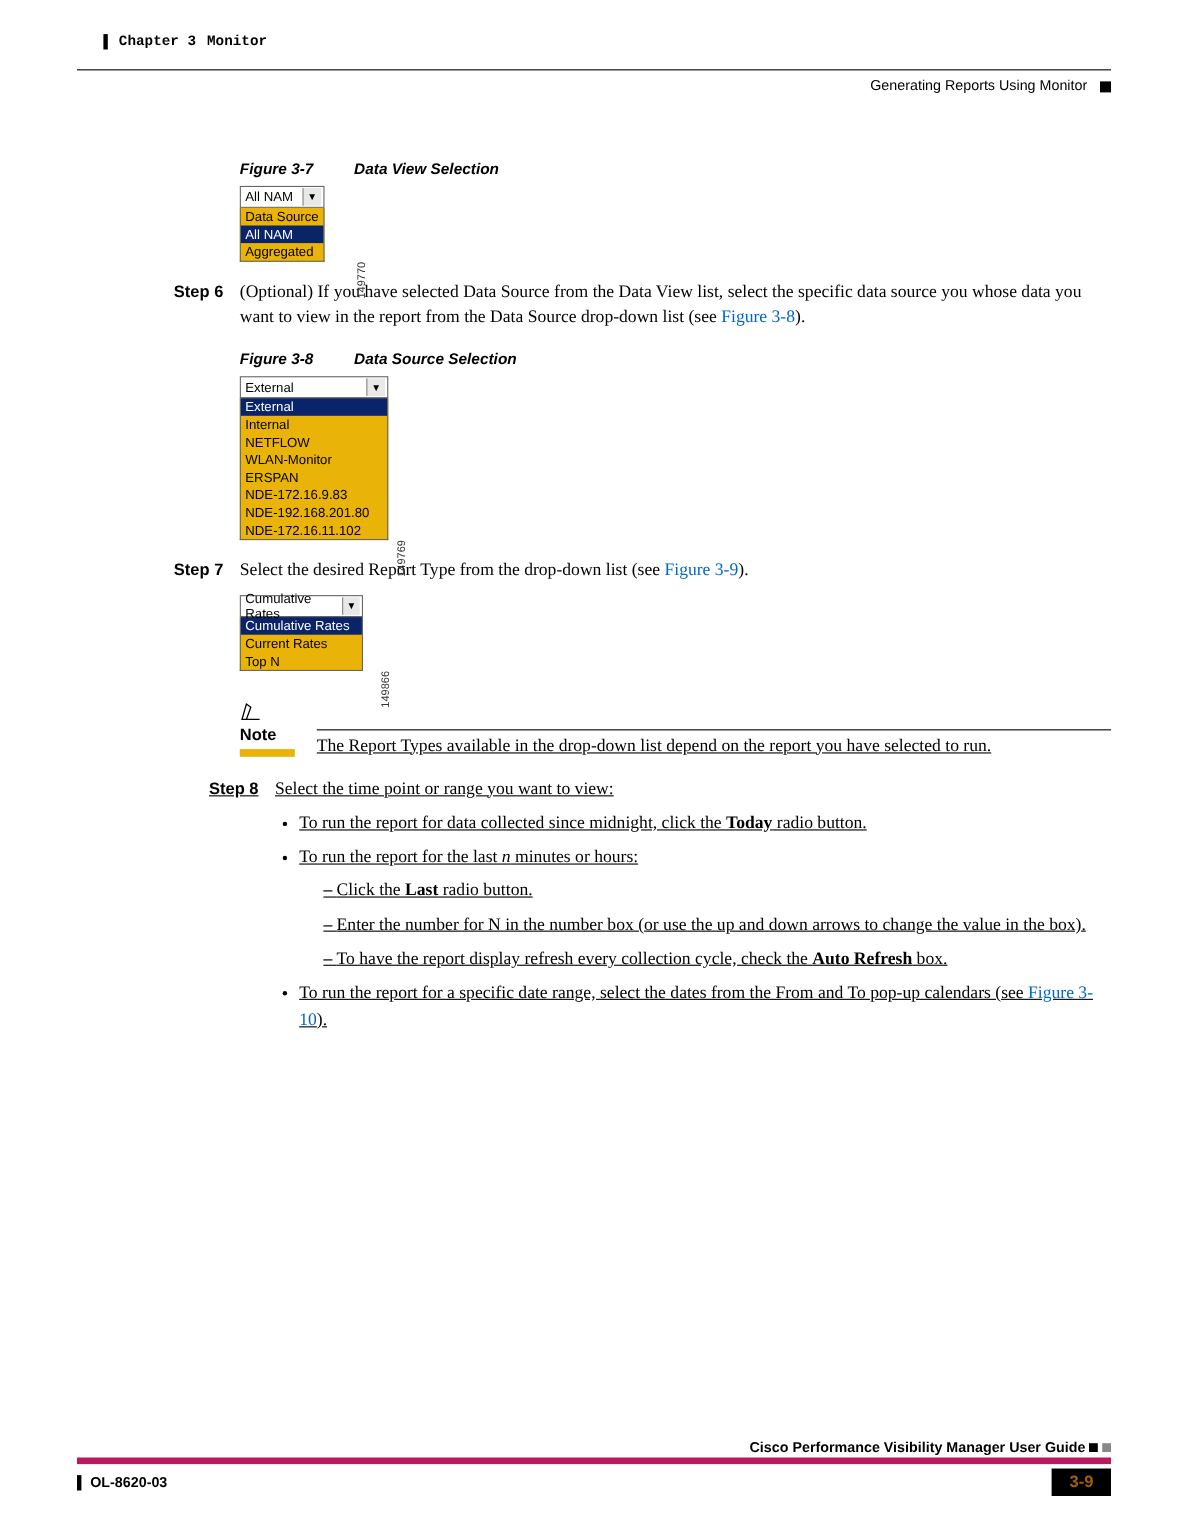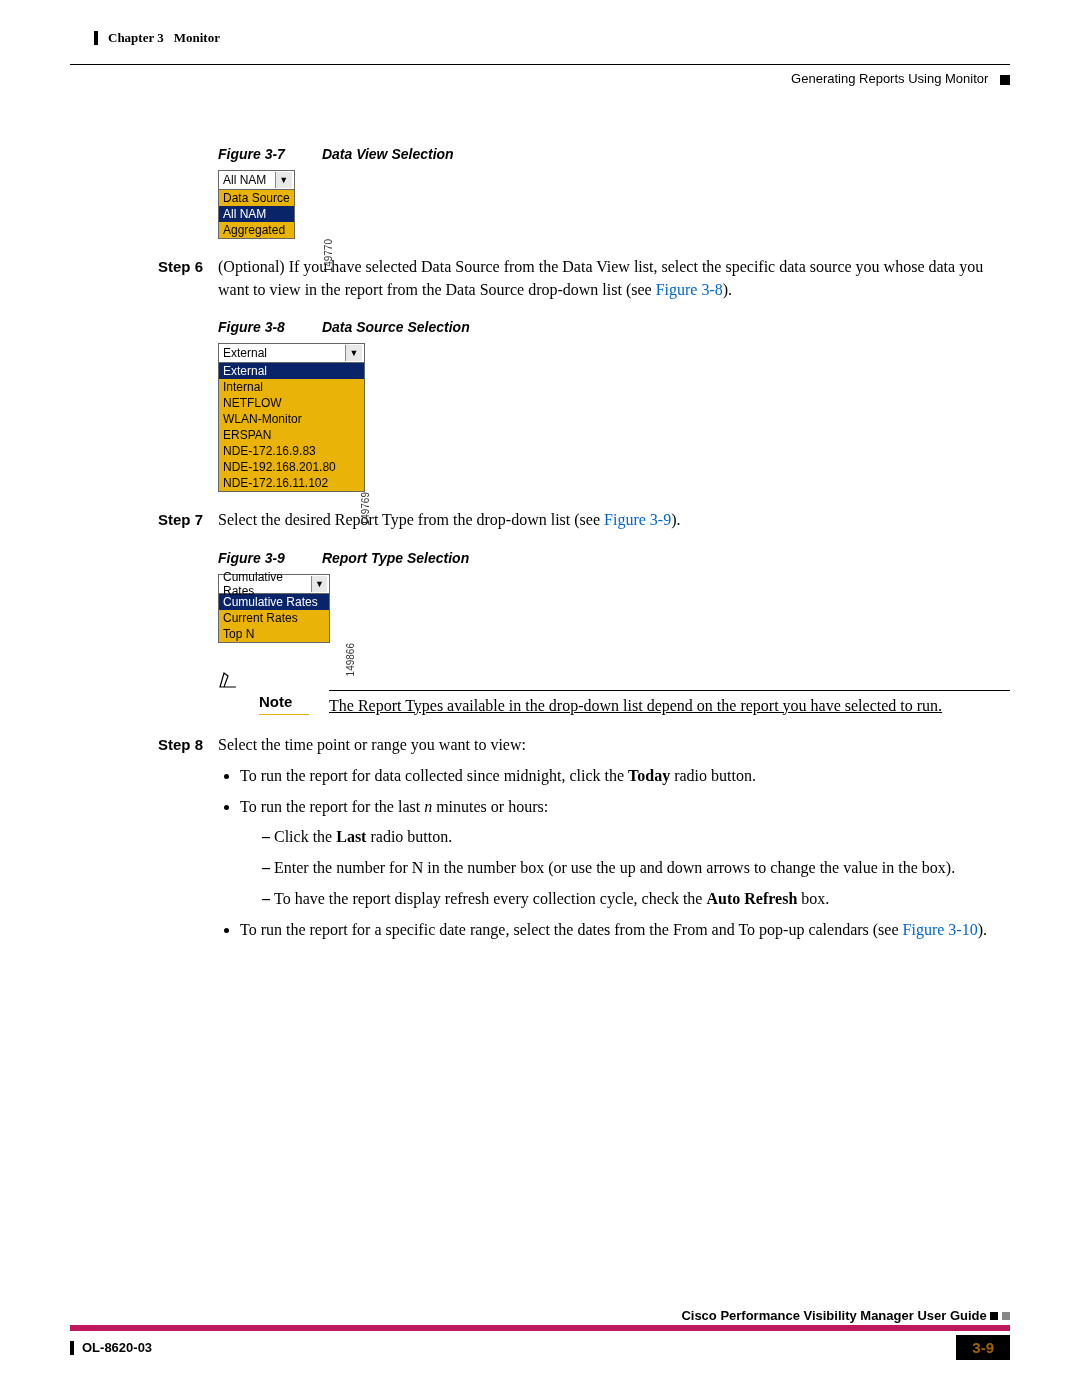--- a/index.html
+++ b/index.html
@@ -12,21 +12,21 @@
   }
   .page {
     padding: 30px 70px 40px 70px;
     position: relative;
     min-height: 1320px;
   }
   .hdr {
     display: flex;
     justify-content: space-between;
     align-items: center;
-    font-family: Liberation Serif, serif;
+    font-family: Liberation Mono, monospace;
     font-weight: bold;
     font-size: 13px;
     padding-left: 24px;
   }
   .hdr-left {
     display: flex;
     align-items: center;
     gap: 10px;
   }
   .bar-left {
@@ -138,24 +138,23 @@
     display: flex;
     flex-direction: column;
     align-items: flex-start;
     gap: 4px;
     flex: 0 0 50px;
   }
   .note-label {
     font-family: Arial, Helvetica, sans-serif;
     font-weight: bold;
     font-size: 15px;
-    border-bottom: 1px solid #eab308;
+    border-bottom: 7px solid #eab308;
     padding-bottom: 4px;
     width: 50px;
-    margin-left: 41px;
   }
   .note-text {
     border-top: 1px solid #000;
     padding-top: 6px;
     flex: 1;
     font-size: 16px;
     text-decoration: underline;
   }
   ul.bullets {
     list-style: disc;
@@ -262,21 +261,21 @@
     </div>
   </div>
 
   <div class="indent-content">
     
     <div class="figcap">
       <span class="fignum">Figure 3-8</span>
       <span>Data Source Selection</span>
     </div>
     <div class="figwrap" style="width:135px;">
-      <div class="dd" style="width:147px;border-radius:14px;">
+      <div class="dd" style="width:135px;border-radius:14px;">
         <div class="dd-select">
           <span>External</span>
           <span class="dd-caret">▼</span>
         </div>
         <div class="dd-list">
           <div class="sel">External</div>
           <div>Internal</div>
           <div>NETFLOW</div>
           <div>WLAN-Monitor</div>
           <div>ERSPAN</div>
@@ -291,24 +290,20 @@
 
   <div class="step-row" style="margin-left:88px;">
     <div class="step-label">Step 7</div>
     <div class="step-body">
       <span>Select the desired Report Type from the drop-down list (see </span><span class="link">Figure 3-9</span><span>).</span>
     </div>
   </div>
 
   <div class="indent-content">
     
-    <div class="figcap">
-      <span class="fignum">Figure 3-9</span>
-      <span>Report Type Selection</span>
-    </div>
     <div class="figwrap" style="width:120px;">
       <div class="dd" style="width:112px;">
         <div class="dd-select">
           <span>Cumulative Rates</span>
           <span class="dd-caret">▼</span>
         </div>
         <div class="dd-list">
           <div class="sel">Cumulative Rates</div>
           <div>Current Rates</div>
           <div>Top N</div>
@@ -322,21 +317,21 @@
       <div class="note-head">
         <svg width="22" height="18">
             <path d="M2 16 L6 2 L10 5 L6 16 Z M4 16 L18 16" stroke="#000" fill="none" stroke-width="1.2"></path>
           </svg>
         <div class="note-label">Note</div>
       </div>
       <div class="note-text">The Report Types available in the drop-down list depend on the report you have selected to run.</div>
     </div>
   </div>
 
-  <div class="step-row" style="margin-left:88px;">
+  <div class="step-row" style="margin-left:120px;text-decoration:underline;">
     <div class="step-label">Step 8</div>
     <div class="step-body">
       <div>Select the time point or range you want to view:</div>
       <ul class="bullets">
         <li>
           <span>To run the report for data collected since midnight, click the </span><span class="bold">Today</span><span> radio button.</span>
         </li>
         <li>
           <span>To run the report for the last </span><span class="ital">n</span><span> minutes or hours:</span>
           <ul class="dashes">

